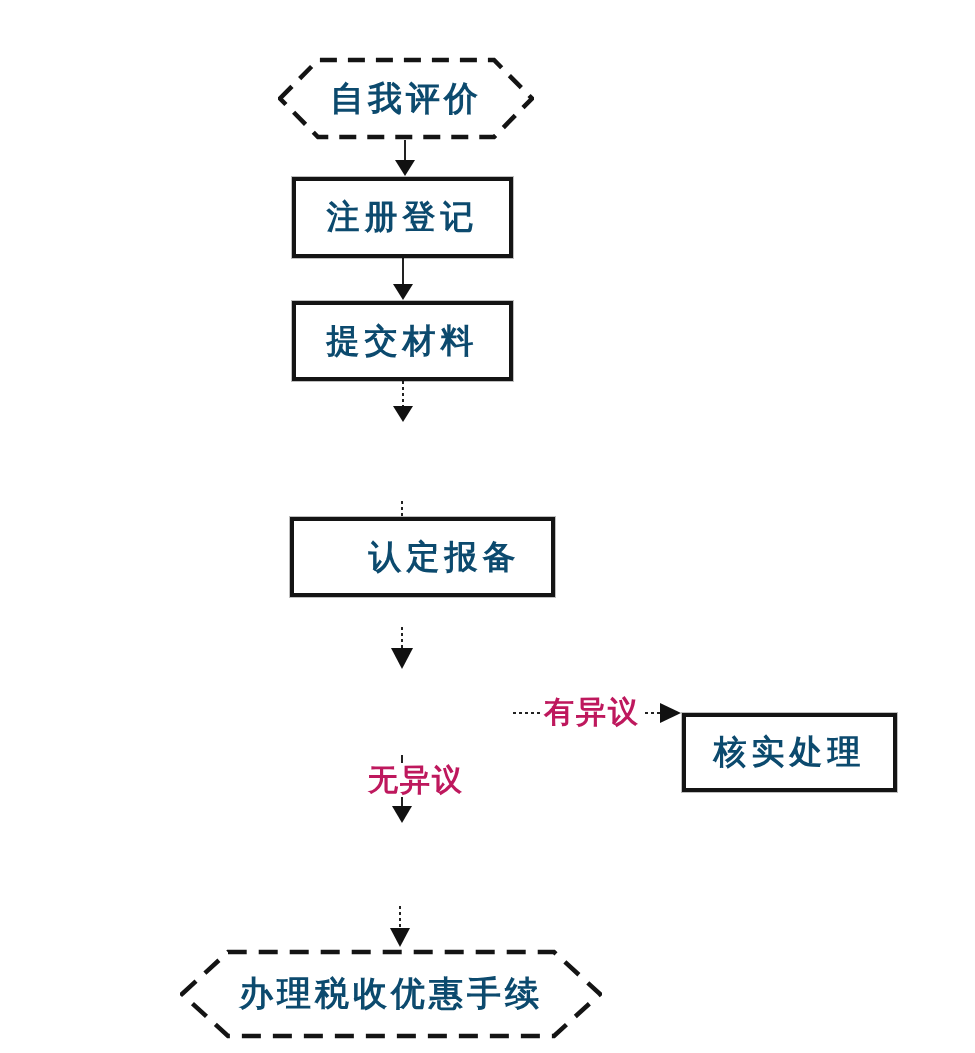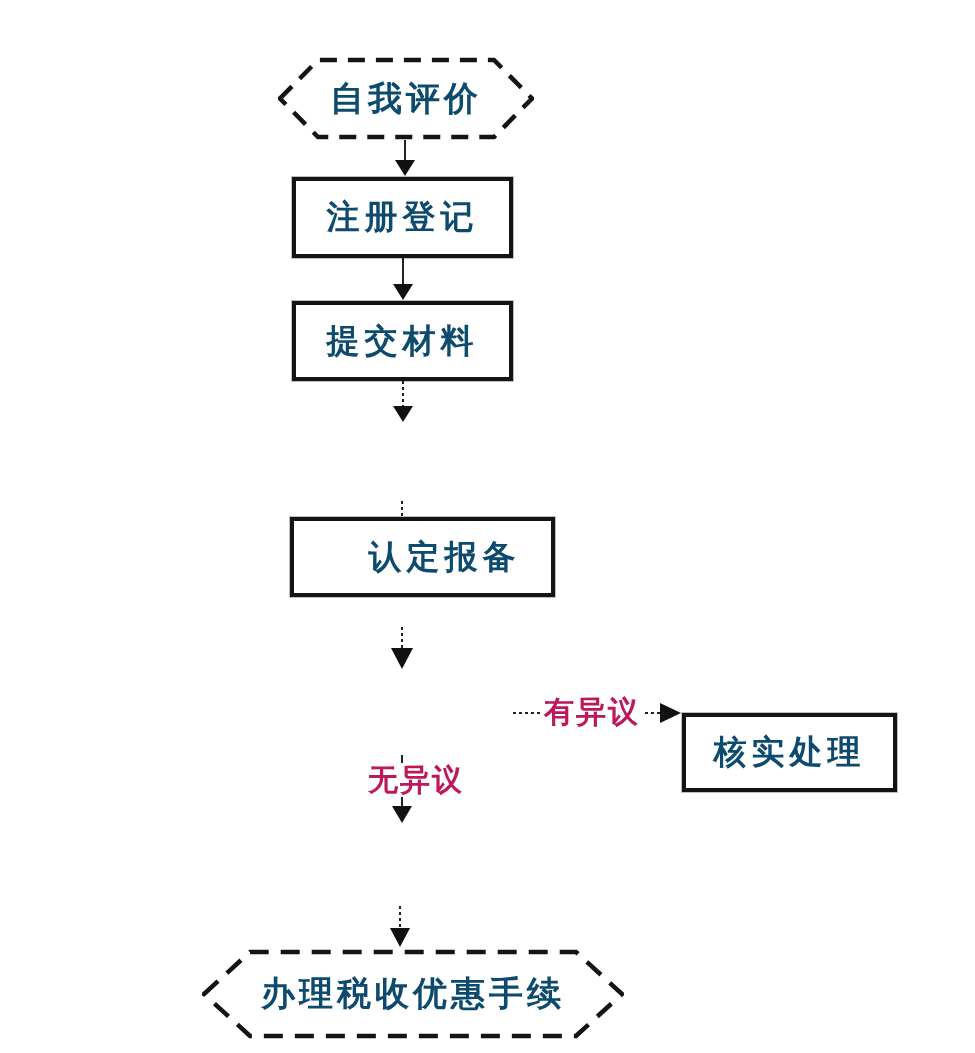--- a/index.html
+++ b/index.html
@@ -119,20 +119,20 @@
 
   <div class="edge-label" style="left:542px; top:695px;">有异议</div>
 
   <div class="node node-rect" style="left:682px; top:673px; width:207px; height:71px;margin-top:40px;">
     <span class="label">核实处理</span>
   </div>
 
   <div class="edge-label" style="left:366px; top:763px;">无异议</div>
 
 
-  <div class="node node-shape" style="left:202px; top:949px; width:422px; height:90px;">
+  <div class="node node-shape" style="left:180px; top:949px; width:422px; height:90px;">
     <svg viewBox="0 0 422 90" preserveAspectRatio="none">
       <polygon points="2,45 48,3 374,3 420,45 374,87 48,87" fill="#ffffff" stroke="#141414" stroke-width="4.5" stroke-dasharray="19,12"></polygon>
     </svg>
     <span class="label hex-label">办理税收优惠手续</span>
   </div>
 
 </div>
 
 </body></html>

